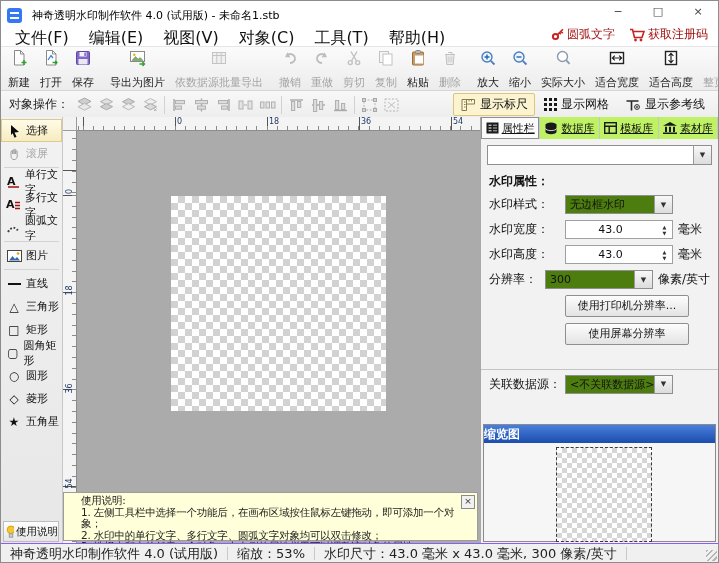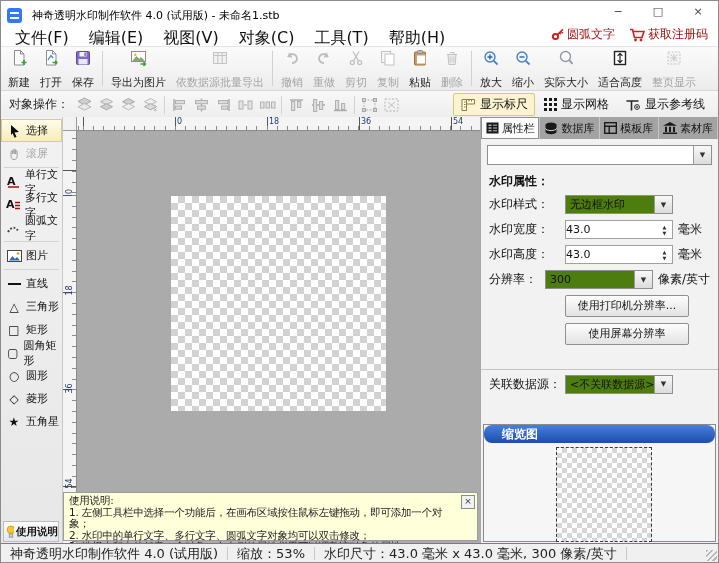--- a/index.html
+++ b/index.html
@@ -36,66 +36,66 @@
   .main{position:absolute;top:116px;left:0;right:0;bottom:18px;}
   
   .toolbox{position:absolute;left:0;top:0;bottom:0;width:62px;background:linear-gradient(#f2f2f2,#e7e7e7);border-right:1px solid #c7c7c7;padding-top:2px;box-sizing:border-box;}
   .tool{display:flex;align-items:center;gap:4px;height:23px;padding-left:4px;font-size:11px;color:#111;border:1px solid transparent;box-sizing:border-box;}
   .tool.active{background:linear-gradient(#fffce8,#f6ecc0);border-color:#dcc98f;}
   .tool.disabled{color:#a6a6a6;}
   .tool .tic{width:16px;display:flex;justify-content:center;align-items:center;font-size:12px;line-height:12px;}
   .tool .glyph{font-size:12px;color:#111;}
   .tsep2{height:1px;background:#d3d3d3;margin:2px 3px;}
   .line-glyph{display:inline-block;width:13px;height:2px;background:#111;}
-  .hint-btn{position:absolute;left:2px;right:3px;bottom:2px;height:21px;display:flex;align-items:center;gap:2px;background:linear-gradient(#fefefe,#e6e6e6);border:1px solid #bdbdbd;font-size:10.5px;padding-left:1px;box-sizing:border-box;white-space:nowrap;font-weight:bold;}
+  .hint-btn{position:absolute;left:2px;right:3px;bottom:2px;height:21px;display:flex;align-items:center;gap:2px;background:linear-gradient(#fefefe,#e6e6e6);border:1px solid #bdbdbd;font-size:10.5px;padding-left:1px;box-sizing:border-box;white-space:nowrap;}
   
   .canvas-region{position:absolute;left:62px;right:238px;top:0;bottom:0;background:#ababab;}
   .ruler-corner{position:absolute;left:0;top:0;width:14px;height:14px;background:#f2f2f2;border-right:1px solid #9a9a9a;border-bottom:1px solid #9a9a9a;box-sizing:border-box;}
   .hruler{position:absolute;left:14px;right:0;top:0;height:14px;background:#f4f4f4;border-bottom:1px solid #8c8c8c;box-sizing:border-box;
     background-image:repeating-linear-gradient(90deg,#8a8a8a 0 1px,transparent 1px 10.2px),repeating-linear-gradient(90deg,#555 0 1px,transparent 1px 92px);
     background-size:100% 4px,100% 13px;background-position:6px bottom,6px 0;background-repeat:repeat-x;}
   .hruler span{position:absolute;top:0;font-size:8px;color:#223a66;line-height:9px;}
   .vruler{position:absolute;left:0;top:14px;width:14px;bottom:0;background:#f4f4f4;border-right:1px solid #8c8c8c;box-sizing:border-box;
     background-image:repeating-linear-gradient(180deg,#8a8a8a 0 1px,transparent 1px 10.8px),repeating-linear-gradient(180deg,#555 0 1px,transparent 1px 97px);
     background-size:4px 100%,13px 100%;background-position:right 64px,0 64px;background-repeat:repeat-y;}
   .vruler span{position:absolute;left:0;width:13px;text-align:center;font-size:8px;color:#223a66;transform:rotate(-90deg);line-height:9px;}
   .workarea{position:absolute;left:14px;top:14px;right:0;bottom:0;background:#ababab;overflow:hidden;}
   .checker{position:absolute;left:94px;top:65px;width:215px;height:215px;background-color:#fff;
     background-image:linear-gradient(45deg,#d2d2d2 25%,transparent 25%,transparent 75%,#d2d2d2 75%),linear-gradient(45deg,#d2d2d2 25%,transparent 25%,transparent 75%,#d2d2d2 75%);
     background-size:14px 14px;background-position:0 0,7px 7px;}
   
   .helpbox{position:absolute;left:0;right:2px;bottom:3px;height:49px;background:#ffffd9;border:1px solid #9c9c9c;box-sizing:border-box;
-    font-size:10.5px;color:#222;line-height:11.5px;padding:2px 18px 2px 5px;letter-spacing:-0.2px;}
+    font-size:10.5px;color:#222;line-height:11.5px;padding:2px 18px 2px 17px;letter-spacing:-0.2px;}
   .help-close{position:absolute;right:2px;top:2px;width:12px;height:12px;border:1px solid #8a8a8a;background:#f1f1f1;
     font-size:9px;line-height:11px;text-align:center;color:#333;}
   
   .rightpanel{position:absolute;right:0;top:0;bottom:0;width:238px;background:#f0f0f0;border-left:1px solid #a8a8a8;box-sizing:border-box;}
-  .tabs{display:flex;height:22px;background:#a3a3a3;border-bottom:7px solid #a16207;}
+  .tabs{display:flex;height:22px;background:#bef264;border-bottom:7px solid #a16207;text-decoration:underline;}
   .tab{flex:1;display:flex;align-items:center;justify-content:center;gap:3px;font-size:11px;border-right:1px solid #c6c6c6;white-space:nowrap;}
   .tab.active{background:#fbfbfb;border-bottom:1px solid #fbfbfb;margin-bottom:-1px;box-shadow:inset 0 0 0 1px #8f8f8f;}
   .panelbody{position:absolute;top:22px;left:0;right:0;bottom:0;background:#f2f2f2;}
   .combo{position:relative;margin:6px 6px 0 6px;height:20px;background:#fff;border:1px solid #8f8f8f;box-sizing:border-box;}
   .combo .val{position:absolute;left:4px;top:2px;font-size:11px;}
   .arrowbox{position:absolute;right:0;top:0;bottom:0;width:17px;border-left:1px solid #9a9a9a;background:linear-gradient(#f8f8f8,#dcdcdc);
     display:flex;align-items:center;justify-content:center;font-size:7px;color:#333;}
   .sectitle{font-weight:bold;font-size:12px;padding:8px 8px 2px 8px;}
   .prow{display:flex;align-items:center;height:25px;padding:0 8px;font-size:12px;}
   .plabel{width:76px;white-space:nowrap;}
   .select{position:relative;height:19px;border:1px solid #8f8f8f;background:#4d7c0f;flex:0 0 108px;display:flex;align-items:center;
     padding-left:4px;font-size:11px;box-sizing:border-box;}
   .spin{position:relative;height:19px;border:1px solid #a0a0a0;background:#fff;flex:0 0 108px;display:flex;align-items:center;
-    justify-content:flex-start;padding-right:17px;font-size:11px;box-sizing:border-box;}
+    justify-content:center;padding-right:17px;font-size:11px;box-sizing:border-box;}
   .spin .arrows{position:absolute;right:2px;top:1px;bottom:1px;width:11px;display:flex;flex-direction:column;align-items:center;justify-content:center;
     font-size:5px;color:#333;line-height:6px;}
   .unit{margin-left:5px;font-size:12px;white-space:nowrap;}
   .pbtn{display:block;margin:3px 0 0 84px;width:124px;height:22px;background:linear-gradient(#fdfdfd,#e3e3e3);border:1px solid #8f8f8f;
     border-radius:2px;font-size:11px;text-align:center;line-height:20px;box-sizing:border-box;white-space:nowrap;}
   .panel-hr{height:1px;background:#c4c4c4;margin-top:24px;}
   .thumbsec{position:absolute;left:2px;right:2px;top:285px;bottom:2px;border:1px solid #8a8a8a;background:#f6f6f6;box-sizing:border-box;}
-  .thumbhead{height:18px;background:linear-gradient(#4a7fdd,#1a4dad);color:#fff;font-weight:bold;font-size:12px;display:flex;align-items:center;padding-left:18px;border-radius:8px;}
+  .thumbhead{height:18px;background:linear-gradient(#4a7fdd,#1a4dad);color:#fff;font-weight:bold;font-size:12px;display:flex;align-items:center;padding-left:0;}
   .thumb{position:absolute;left:72px;top:22px;width:94px;height:93px;border:1px dashed #3a3a3a;background-color:#fff;
     background-image:linear-gradient(45deg,#d6d6d6 25%,transparent 25%,transparent 75%,#d6d6d6 75%),linear-gradient(45deg,#d6d6d6 25%,transparent 25%,transparent 75%,#d6d6d6 75%);
     background-size:10px 10px;background-position:0 0,5px 5px;}
   
   .statusbar{position:absolute;left:0;right:0;bottom:0;height:18px;background:#f0f0f0;border-top:1px solid #8b5cf6;display:flex;align-items:center;font-size:13px;color:#222;}
   .sseg{padding:0 9px;border-right:1px solid #c9c9c9;height:13px;line-height:13px;white-space:nowrap;}
   .grip{position:absolute;right:1px;bottom:1px;width:11px;height:11px;
     background:repeating-linear-gradient(135deg,#b5b5b5 0 1.5px,transparent 1.5px 4px);}
 </style>
 </head>
@@ -275,20 +275,29 @@
       <span class="lbl">缩小</span>
     </div>
     <div class="tbtn">
       <span class="ic">
           <svg width="18" height="18">
             <circle cx="8.5" cy="7.5" r="5" fill="#fff" stroke="#8a9ab0" stroke-width="1.4"></circle>
             <path d="M12.2 11.2L15.5 14.8" stroke="#8a9ab0" stroke-width="1.8"></path>
           </svg>
         </span>
       <span class="lbl">实际大小</span>
+    </div>
+    <div class="tbtn">
+      <span class="ic">
+          <svg width="18" height="18">
+            <rect x="2.5" y="3.5" width="13" height="11" fill="#fff" stroke="#222" stroke-width="1.4"></rect>
+            <path d="M4.5 9h9M6.8 6.6L4.4 9l2.4 2.4M11.2 6.6L13.6 9l-2.4 2.4" stroke="#222" fill="none" stroke-width="1.2"></path>
+          </svg>
+        </span>
+      <span class="lbl">适合宽度</span>
     </div>
     <div class="tbtn">
       <span class="ic">
           <svg width="18" height="18">
             <rect x="3.5" y="2.5" width="11" height="13" fill="#fff" stroke="#222" stroke-width="1.4"></rect>
             <path d="M9 4.5v9M6.6 6.8L9 4.4l2.4 2.4M6.6 11.2L9 13.6l2.4-2.4" stroke="#222" fill="none" stroke-width="1.2"></path>
           </svg>
         </span>
       <span class="lbl">适合高度</span>
     </div>

